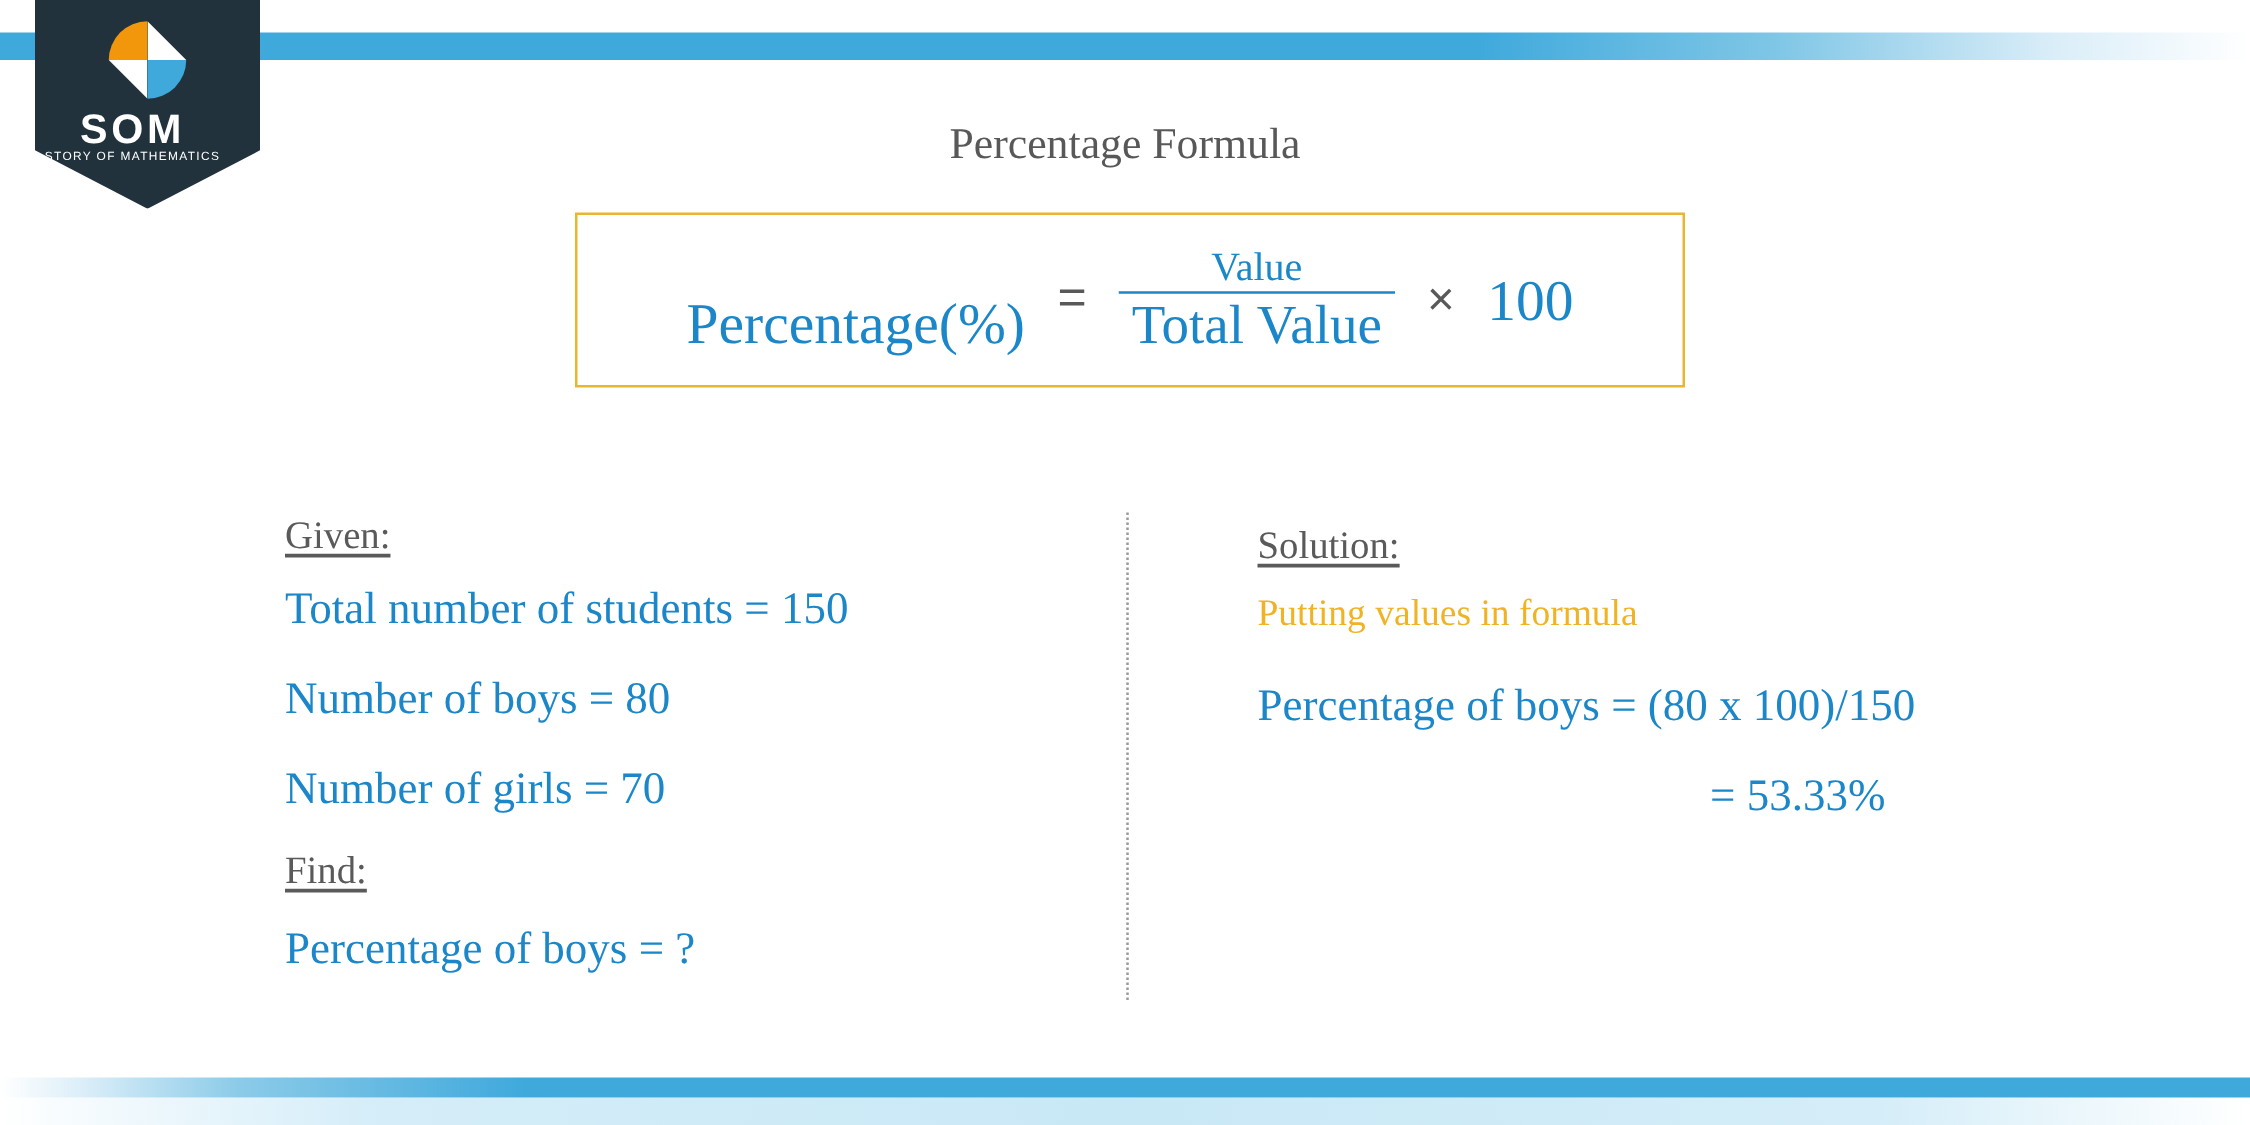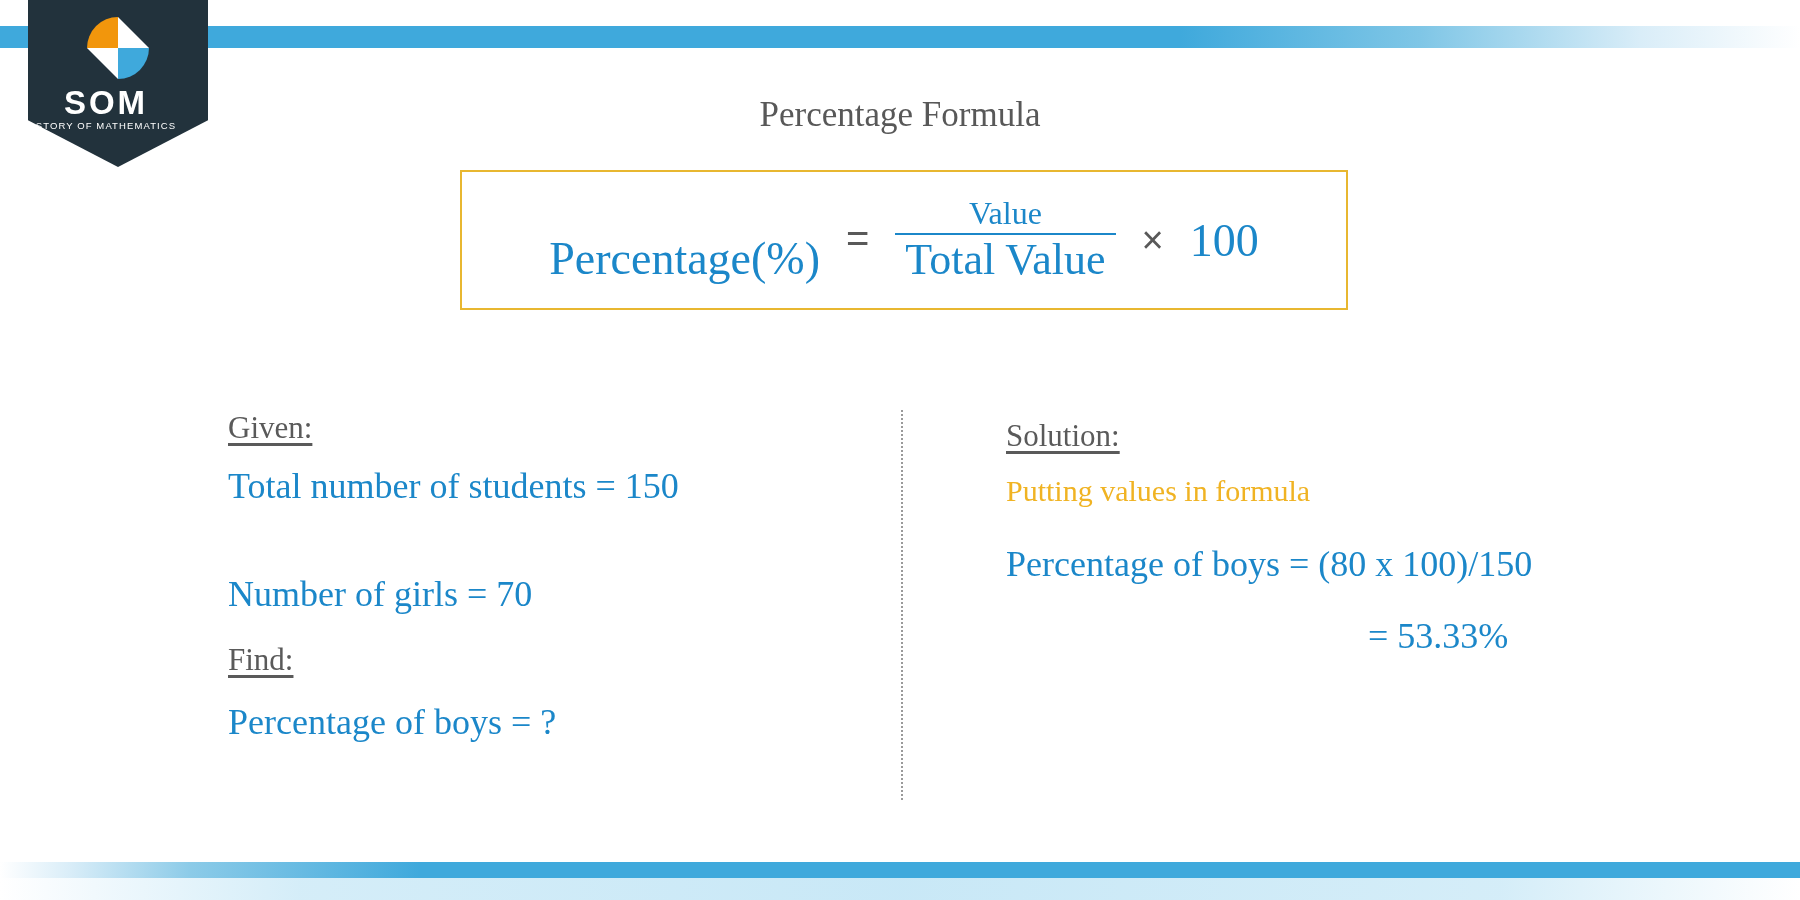--- a/index.html
+++ b/index.html
@@ -282,20 +282,21 @@
   </div>
 </div>
 
 <div class="divider"></div>
 
 <div class="col-left">
   <div><span class="head-label">Given:</span></div>
   <div class="gap-a"></div>
   <div class="blue-line">Total number of students = 150</div>
   <div class="gap-b"></div>
+  <div class="blue-line">Number of boys = 80</div>
   <div class="gap-b"></div>
   <div class="blue-line">Number of girls = 70</div>
   <div class="gap-c"></div>
   <div><span class="head-label">Find:</span></div>
   <div class="gap-d"></div>
   <div class="blue-line">Percentage of boys = ?</div>
 </div>
 
 <div class="col-right">
   <div><span class="head-label">Solution:</span></div>

